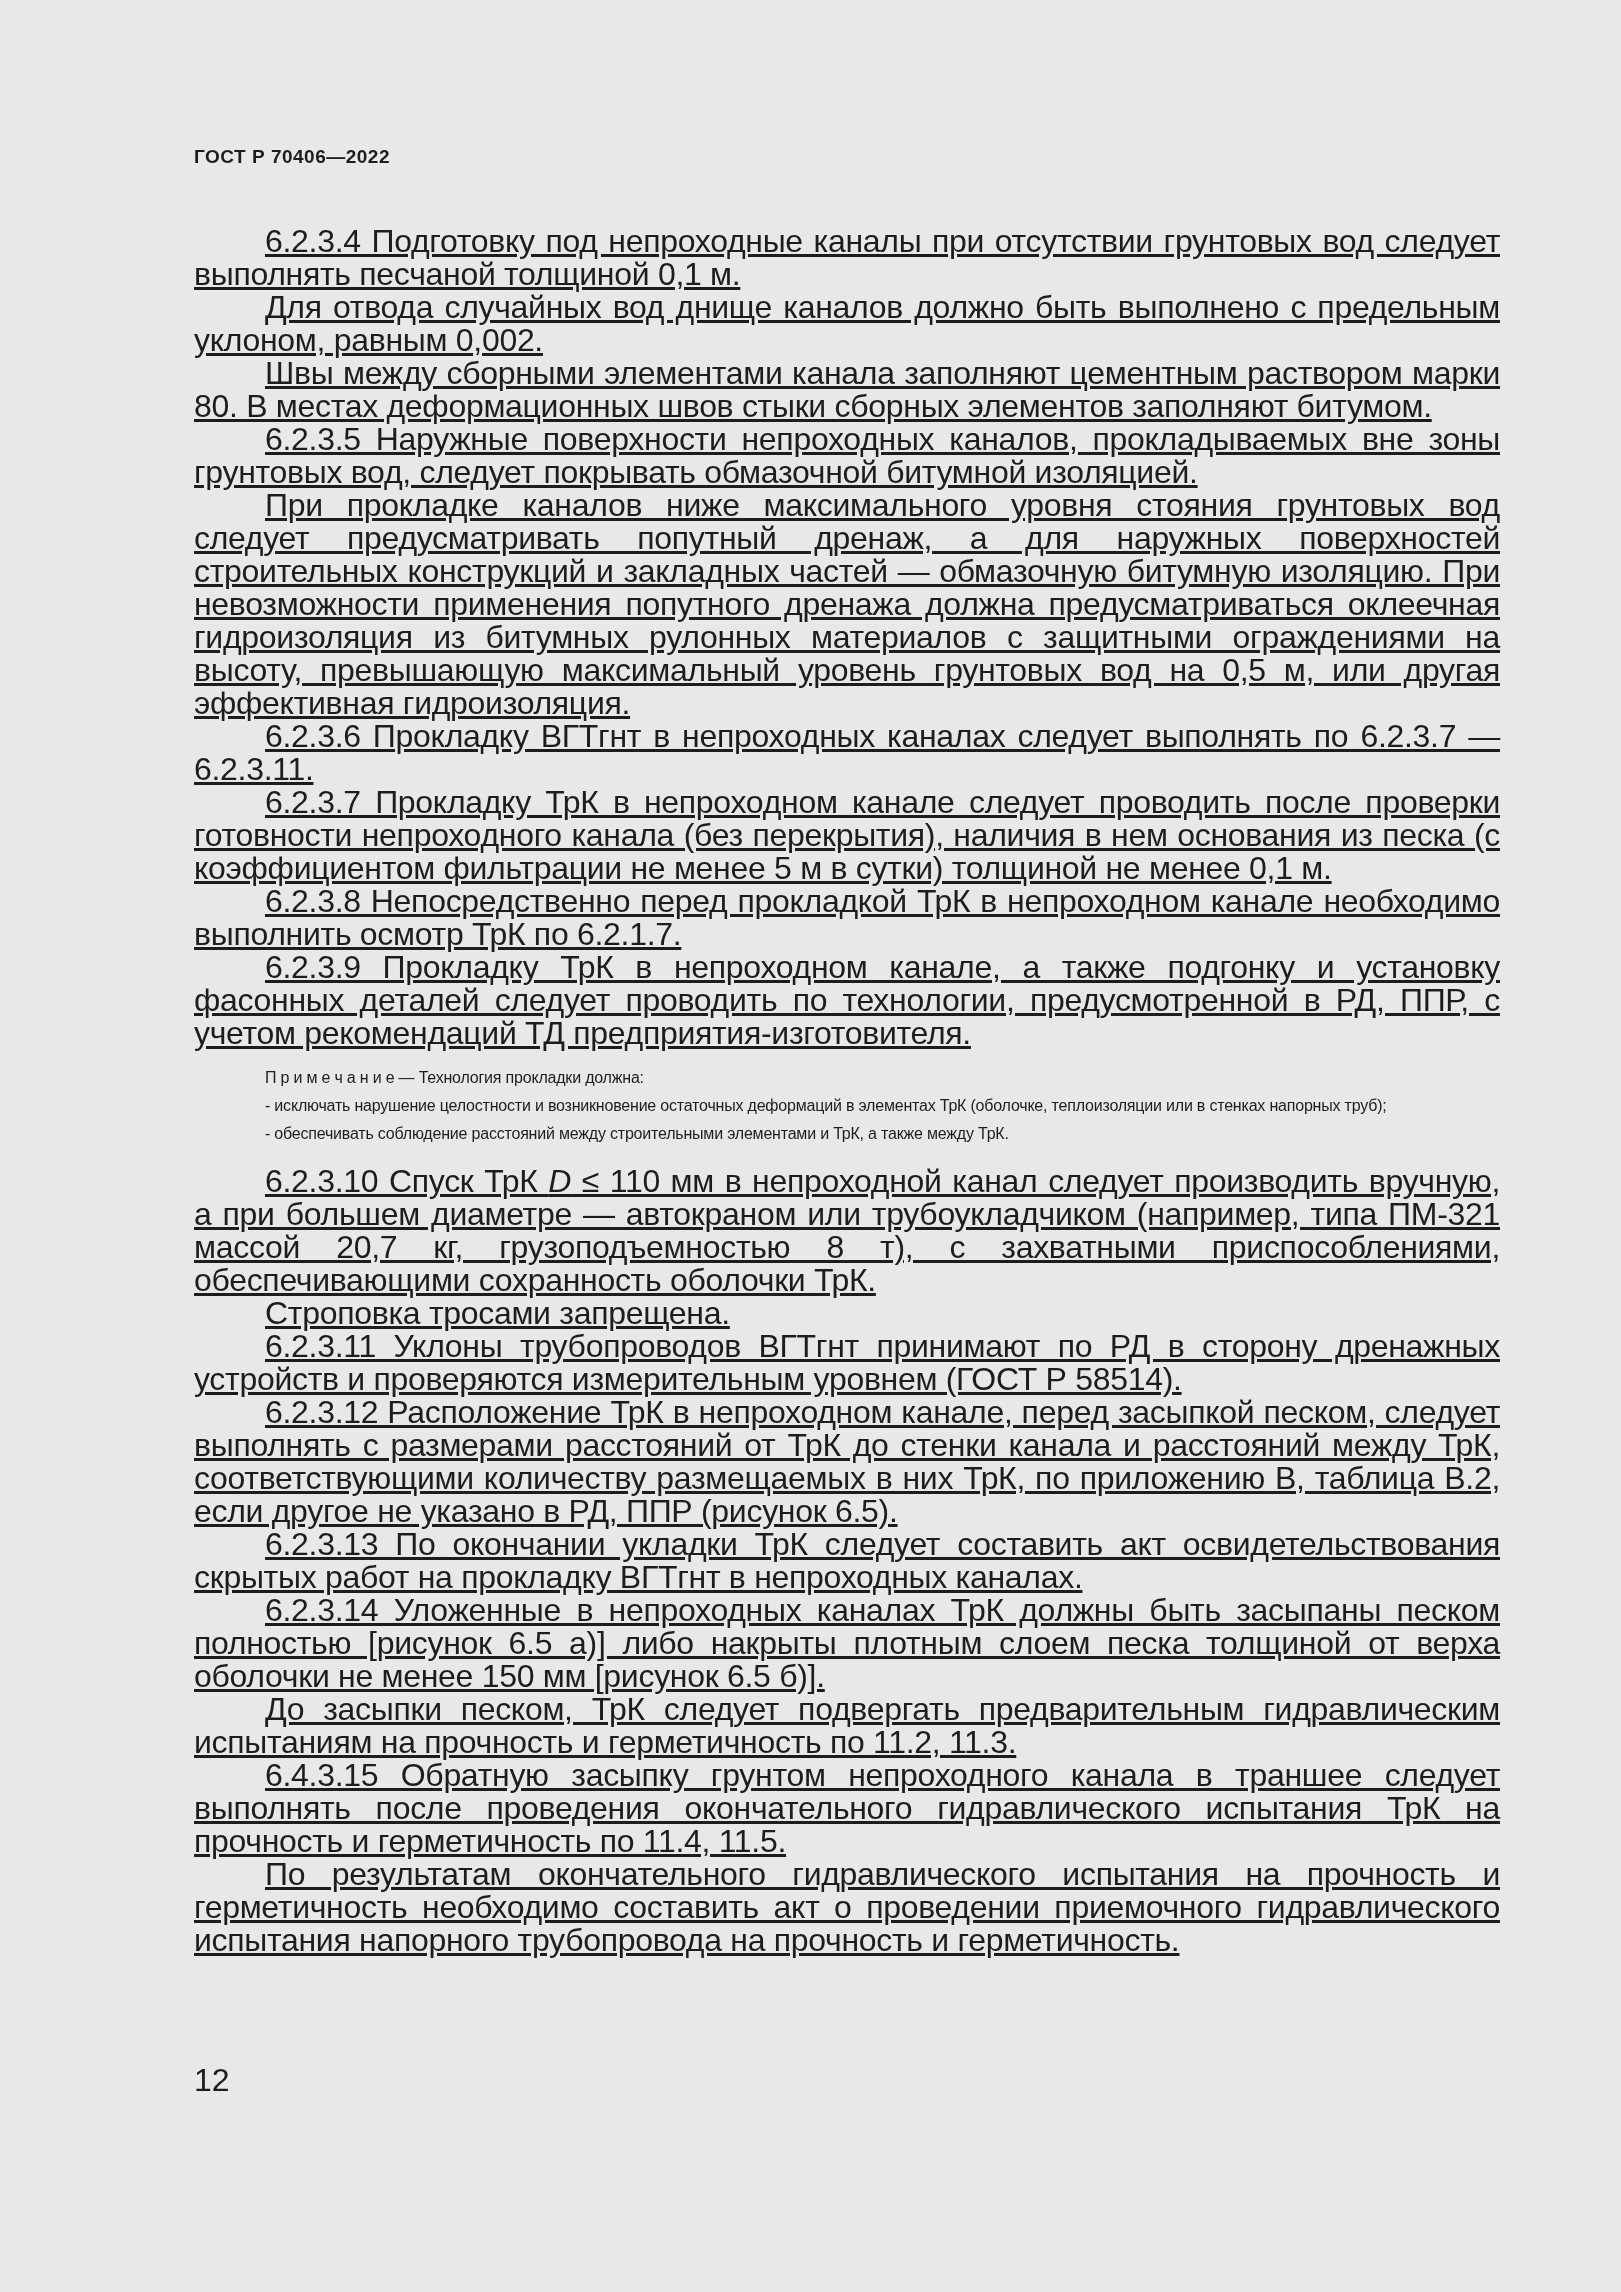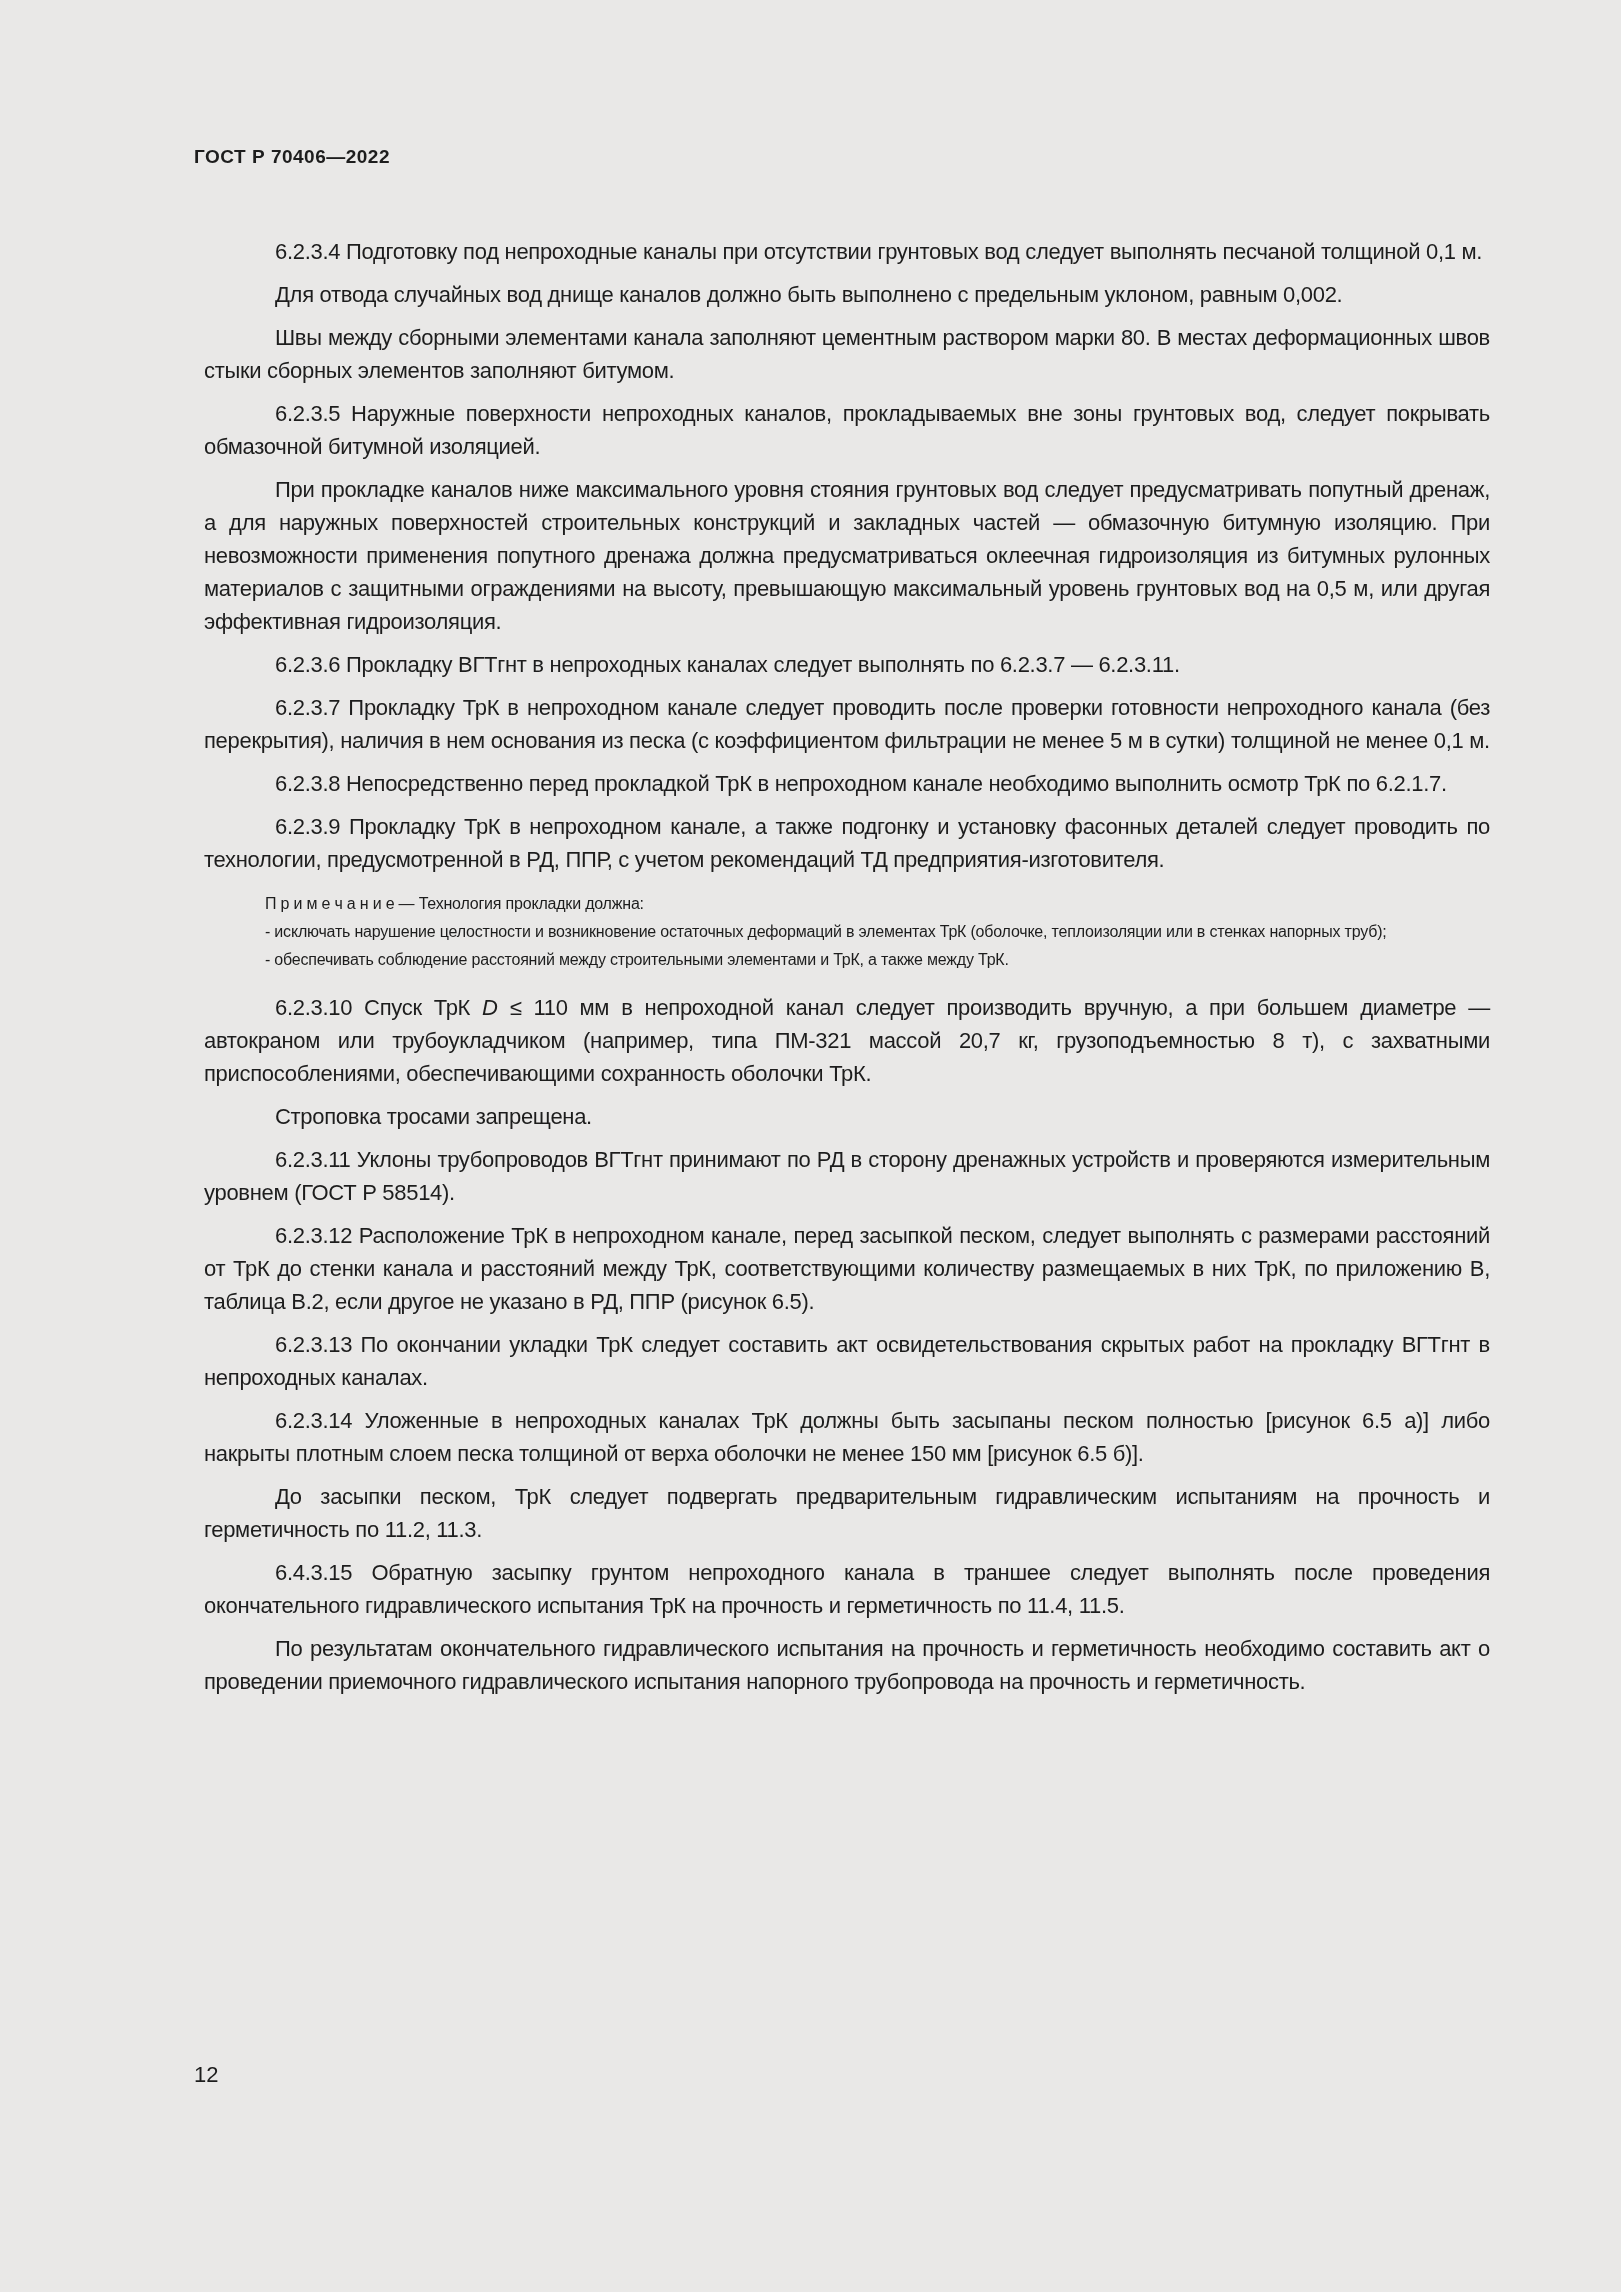--- a/index.html
+++ b/index.html
@@ -28,27 +28,28 @@
     letter-spacing: 0.5px;
     white-space: nowrap;
   }
   .content {
     position: absolute;
     left: 194px;
     top: 225px;
     width: 1306px;
   }
   .para {
-    margin: 10px;
-    font-size: 22px;
+    margin: 0;
+    font-size: 32px;
     line-height: 33px;
     letter-spacing: -0.3px;
     text-align: justify;
     text-indent: 71px;
     hyphens: auto;
+    text-decoration: underline;
     -webkit-hyphens: auto;
   }
   .note-block {
     margin: 13.7px 0 17.6px 0;
   }
   .note-block .note-line {
     margin: 0;
     font-size: 16px;
     line-height: 28px;
     letter-spacing: -0.2px;
@@ -57,21 +58,21 @@
     hyphens: auto;
     -webkit-hyphens: auto;
   }
   .var-italic {
     font-style: italic;
   }
   .page-number {
     position: absolute;
     left: 194px;
     top: 2062px;
-    font-size: 22px;
+    font-size: 32px;
   }
 </style>
 </head>
 <body>
 
 <div class="page">
 
   <div class="running-header">ГОСТ Р 70406—2022</div>
 
   <div class="content">

